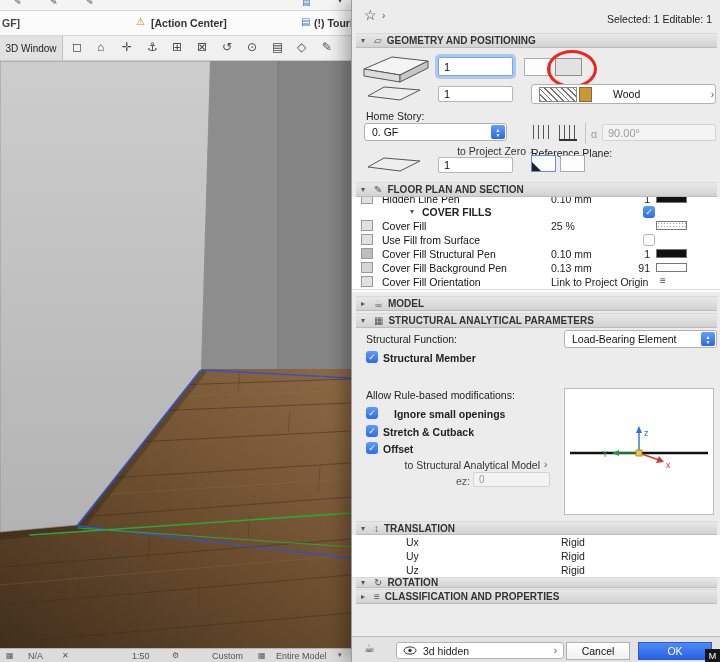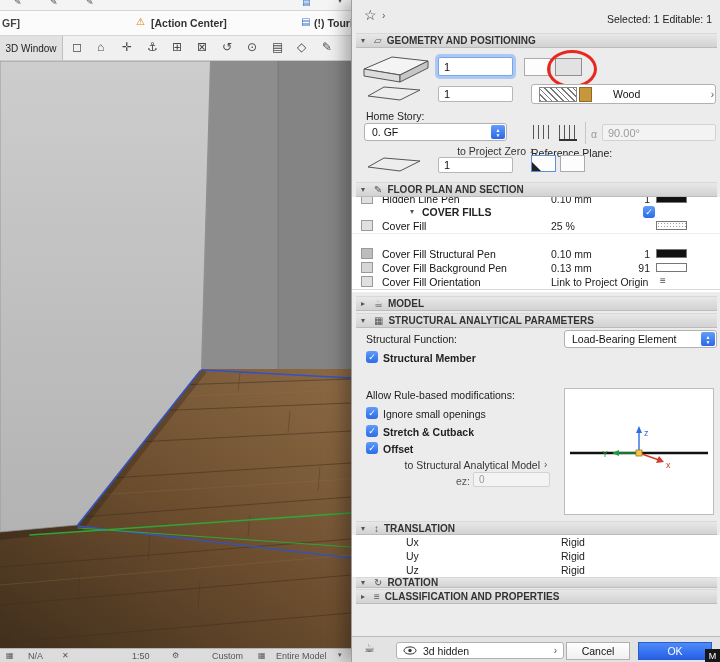--- a/index.html
+++ b/index.html
@@ -244,20 +244,25 @@
         <span class="cb on" style="left:291px;top:1px">
             <span>✓</span>
           </span>
       </div>
       <div class="frow" style="top:22px">
         <span class="ric hatch"></span>
         <span class="lbl">Cover Fill</span>
         <span class="val">25 %</span>
         <span class="swatch" style="background:#fff;background-image:radial-gradient(#9a9a9a 0.6px,transparent 0.7px);background-size:3px 3px"></span>
       </div>
+      <div class="frow" style="top:36px">
+        <span class="ric"></span>
+        <span class="lbl">Use Fill from Surface</span>
+        <span class="cb off" style="left:291px;top:1px"></span>
+      </div>
       <div class="frow" style="top:50px">
         <span class="ric" style="background:#bdbdbd"></span>
         <span class="lbl">Cover Fill Structural Pen</span>
         <span class="val">0.10 mm</span>
         <span class="pen">1</span>
         <span class="swatch" style="background:#111"></span>
       </div>
       <div class="frow" style="top:64px">
         <span class="ric" style="background:#d6d6d6"></span>
         <span class="lbl">Cover Fill Background Pen</span>
@@ -296,21 +301,21 @@
 
     <span class="cb on" style="left:14px;top:351px">
         <span>✓</span>
       </span>
     <span class="lab" style="left:31px;top:352px;font-weight:bold">Structural Member</span>
 
     <span class="lab" style="left:14px;top:389px">Allow Rule-based modifications:</span>
     <span class="cb on" style="left:14px;top:407px">
         <span>✓</span>
       </span>
-    <span class="lab" style="left:31px;top:408px;font-weight:normal">Ignore small openings</span>
+    <span class="lab" style="left:42px;top:408px;font-weight:bold">Ignore small openings</span>
     <span class="cb on" style="left:14px;top:425px">
         <span>✓</span>
       </span>
     <span class="lab" style="left:31px;top:426px;font-weight:bold">Stretch &amp; Cutback</span>
     <span class="cb on" style="left:14px;top:442px">
         <span>✓</span>
       </span>
     <span class="lab" style="left:31px;top:443px;font-weight:bold">Offset</span>
 
     <div class="abs" style="left:212px;top:388px;width:150px;height:127px;background:#fff;border:1px solid #bdbdbd;box-sizing:border-box">

